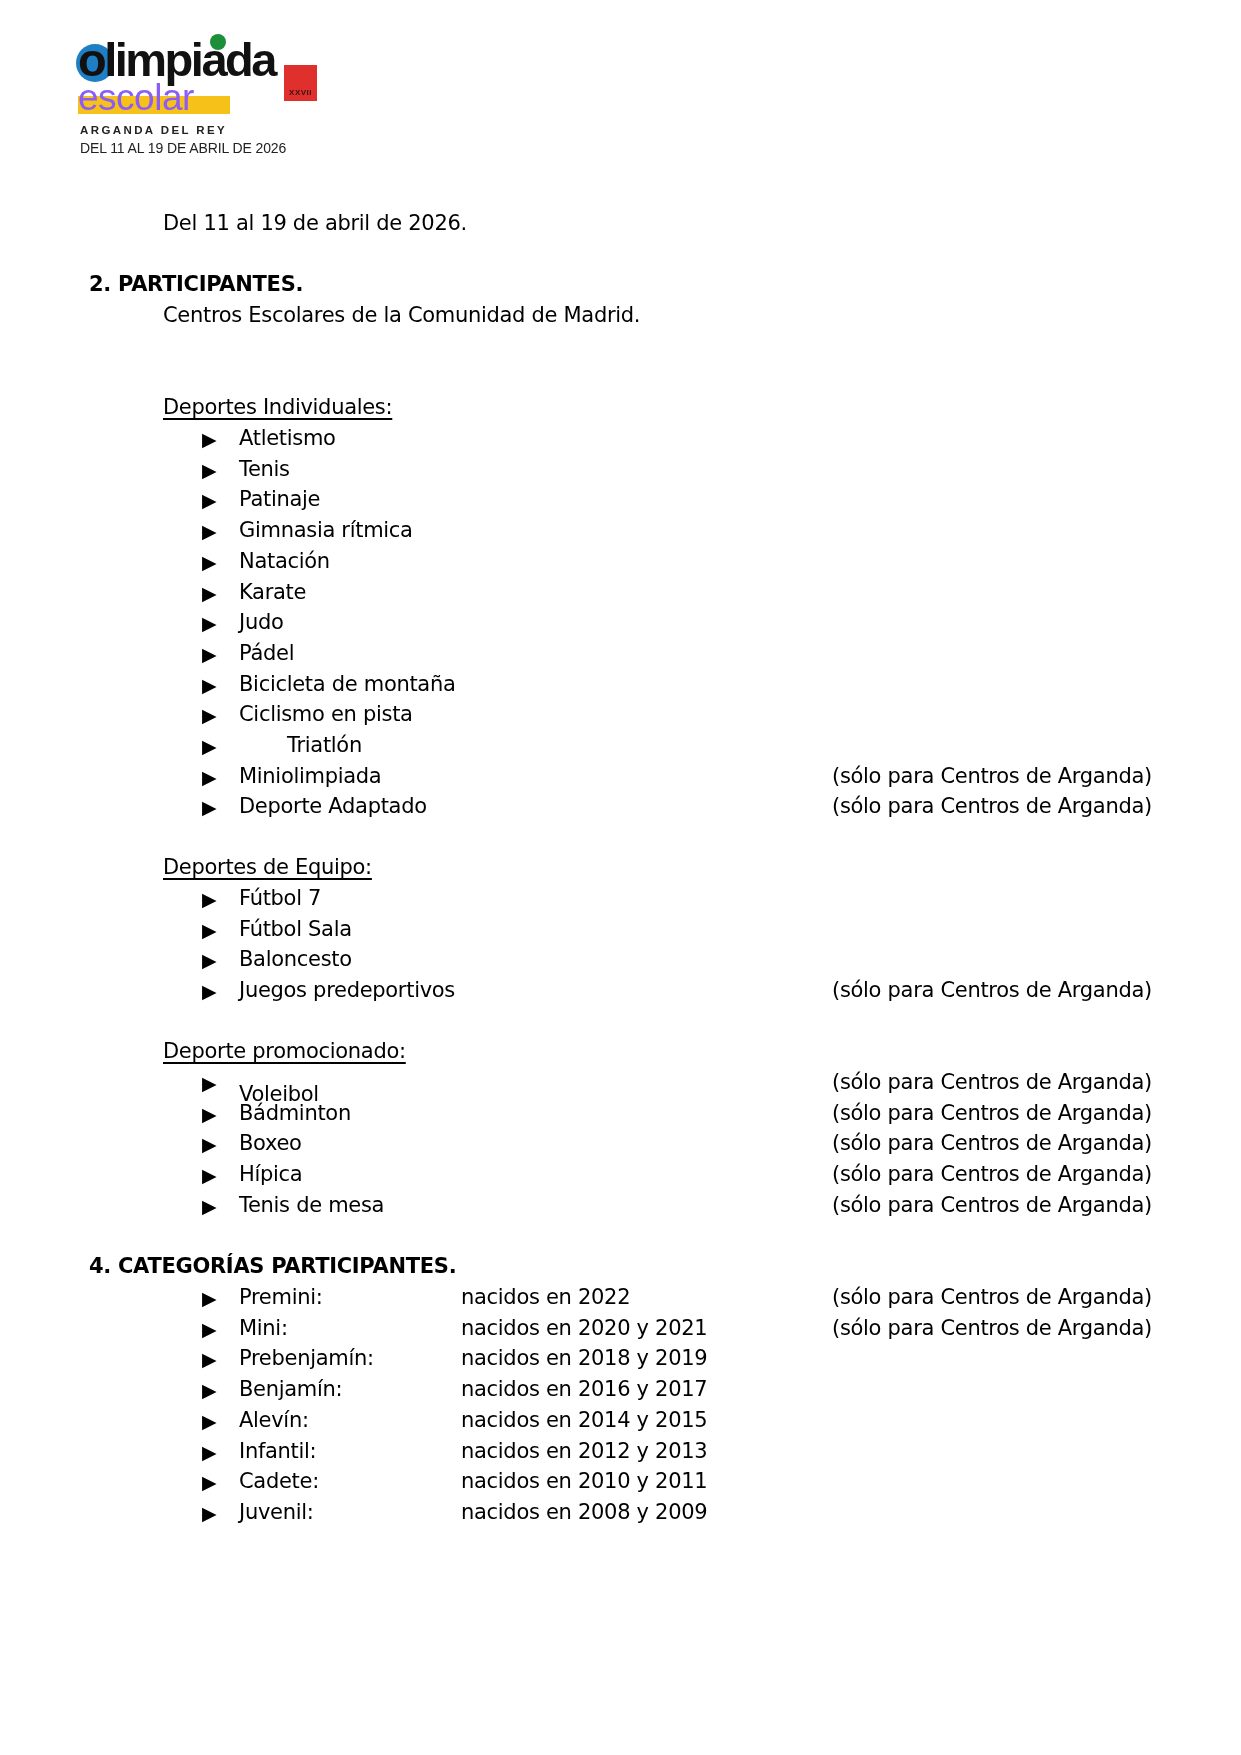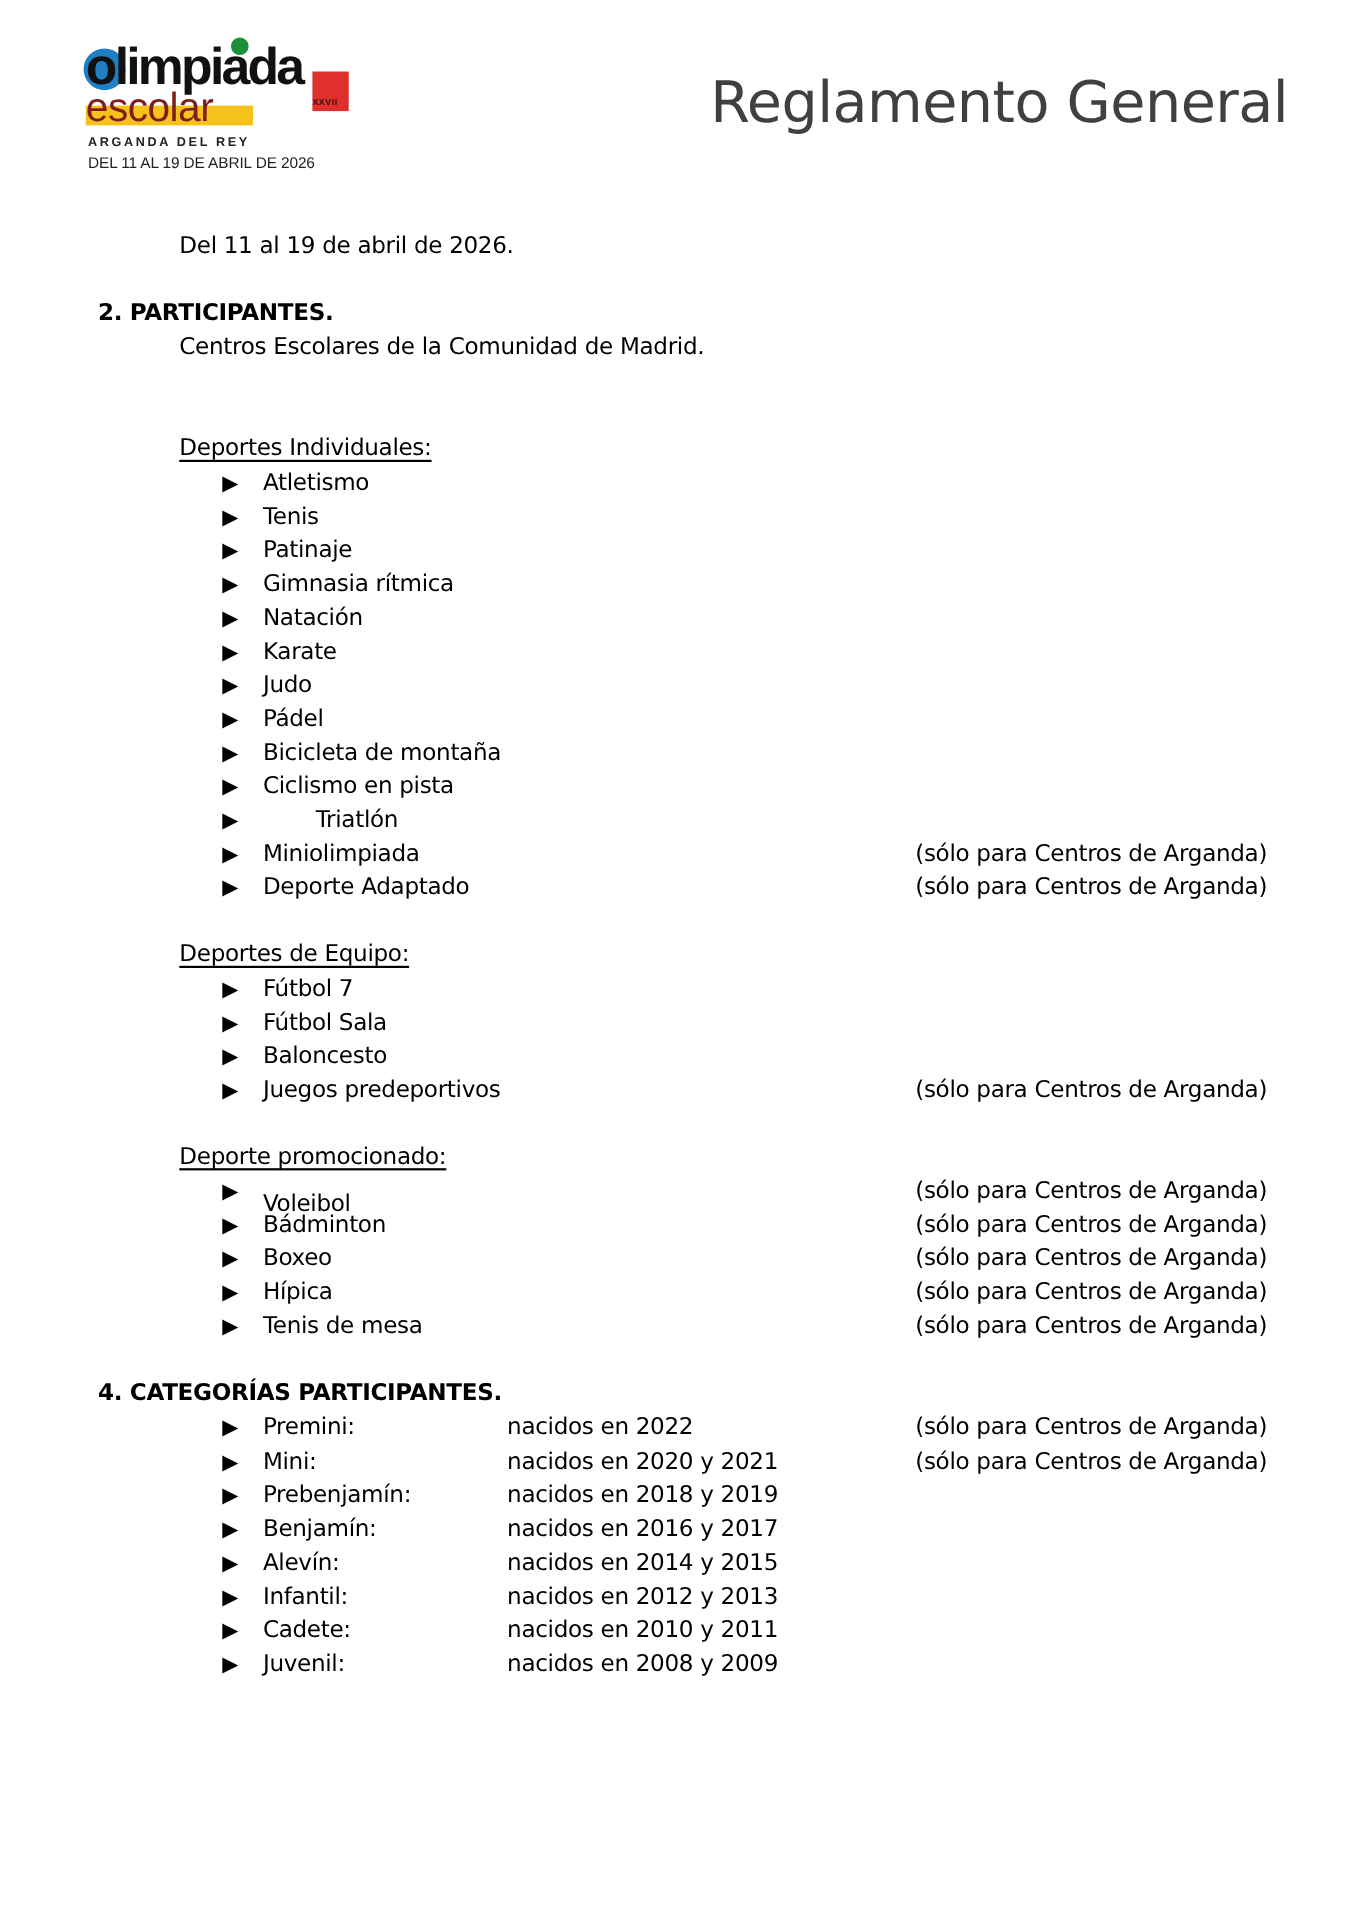--- a/index.html
+++ b/index.html
@@ -5,27 +5,27 @@
   html, body { margin: 0; padding: 0; background: #ffffff; }
   body { width: 1241px; height: 1755px; position: relative; overflow: hidden;
          font-family: "DejaVu Sans", "Liberation Sans", sans-serif; color: #000; }
   .page { position: absolute; left: 0; top: 0; width: 1241px; height: 1755px; }
 
   
   .logo { position: absolute; left: 76px; top: 32px; width: 250px; height: 125px; }
   .logo .blue-dot { position: absolute; left: 0px; top: 12px; width: 38px; height: 38px; border-radius: 50%; background: #1f7fc4; }
   .logo .green-dot { position: absolute; left: 134px; top: 2px; width: 16px; height: 16px; border-radius: 50%; background: #1c8f3a; }
   .logo .red-box { position: absolute; left: 208px; top: 33px; width: 33px; height: 36px; background: #e0302d; }
-  .logo .roman { position: absolute; left: 208px; top: 56px; width: 28px; text-align: left;
+  .logo .roman { position: absolute; left: 208px; top: 56px; width: 28px; text-align: right;
                  font-family: "Liberation Sans", sans-serif; font-size: 8px; font-weight: bold; color: #3a1010; letter-spacing: 0.5px; }
   .logo .word1 { position: absolute; left: 2px; top: 4px; font-family: "Liberation Sans", sans-serif;
                  font-weight: bold; font-size: 47px; letter-spacing: -2.5px; color: #111; line-height: 1; }
   .logo .yellow-bar { position: absolute; left: 2px; top: 64px; width: 152px; height: 18px; background: #f6c21a; }
   .logo .word2 { position: absolute; left: 2px; top: 47px; font-family: "Liberation Sans", sans-serif;
-                 font-size: 37px; letter-spacing: -0.5px; color: #7f1d1d; line-height: 1; }
+                 font-size: 37px; letter-spacing: -0.5px; color: #8b5cf6; line-height: 1; }
   .logo .city { position: absolute; left: 4px; top: 92px; font-family: "Liberation Sans", sans-serif;
                 font-weight: bold; font-size: 11.5px; letter-spacing: 2.4px; color: #222; }
   .logo .dates { position: absolute; left: 4px; top: 108px; font-family: "Liberation Sans", sans-serif;
                  font-size: 14px; letter-spacing: -0.1px; color: #222; white-space: nowrap; }
 
   
   .title { position: absolute; right: 70px; top: 66px; font-family: "DejaVu Sans", sans-serif;
            font-size: 52px; color: #404040; letter-spacing: -0.5px; white-space: nowrap; line-height: 1.1; }
 
   
@@ -48,21 +48,20 @@
     <div class="green-dot"></div>
     <div class="red-box"></div>
     <div class="word1">olimpiada</div>
     <div class="roman">XXVII</div>
     <div class="yellow-bar"></div>
     <div class="word2">escolar</div>
     <div class="city">ARGANDA DEL REY</div>
     <div class="dates">DEL 11 AL 19 DE ABRIL DE 2026</div>
   </div>
 
-  <div class="title">Reglamento General</div>
 
   <div class="line body-text" style="top:209px">Del 11 al 19 de abril de 2026.</div>
 
   <div class="line heading" style="top:270px">2. PARTICIPANTES.</div>
   <div class="line body-text" style="top:301px">Centros Escolares de la Comunidad de Madrid.</div>
 
   <div class="line subheading" style="top:393px">Deportes Individuales:</div>
 
   <div id="individual-list">
       <div class="line bullet" style="top: 425px;">▶</div>

